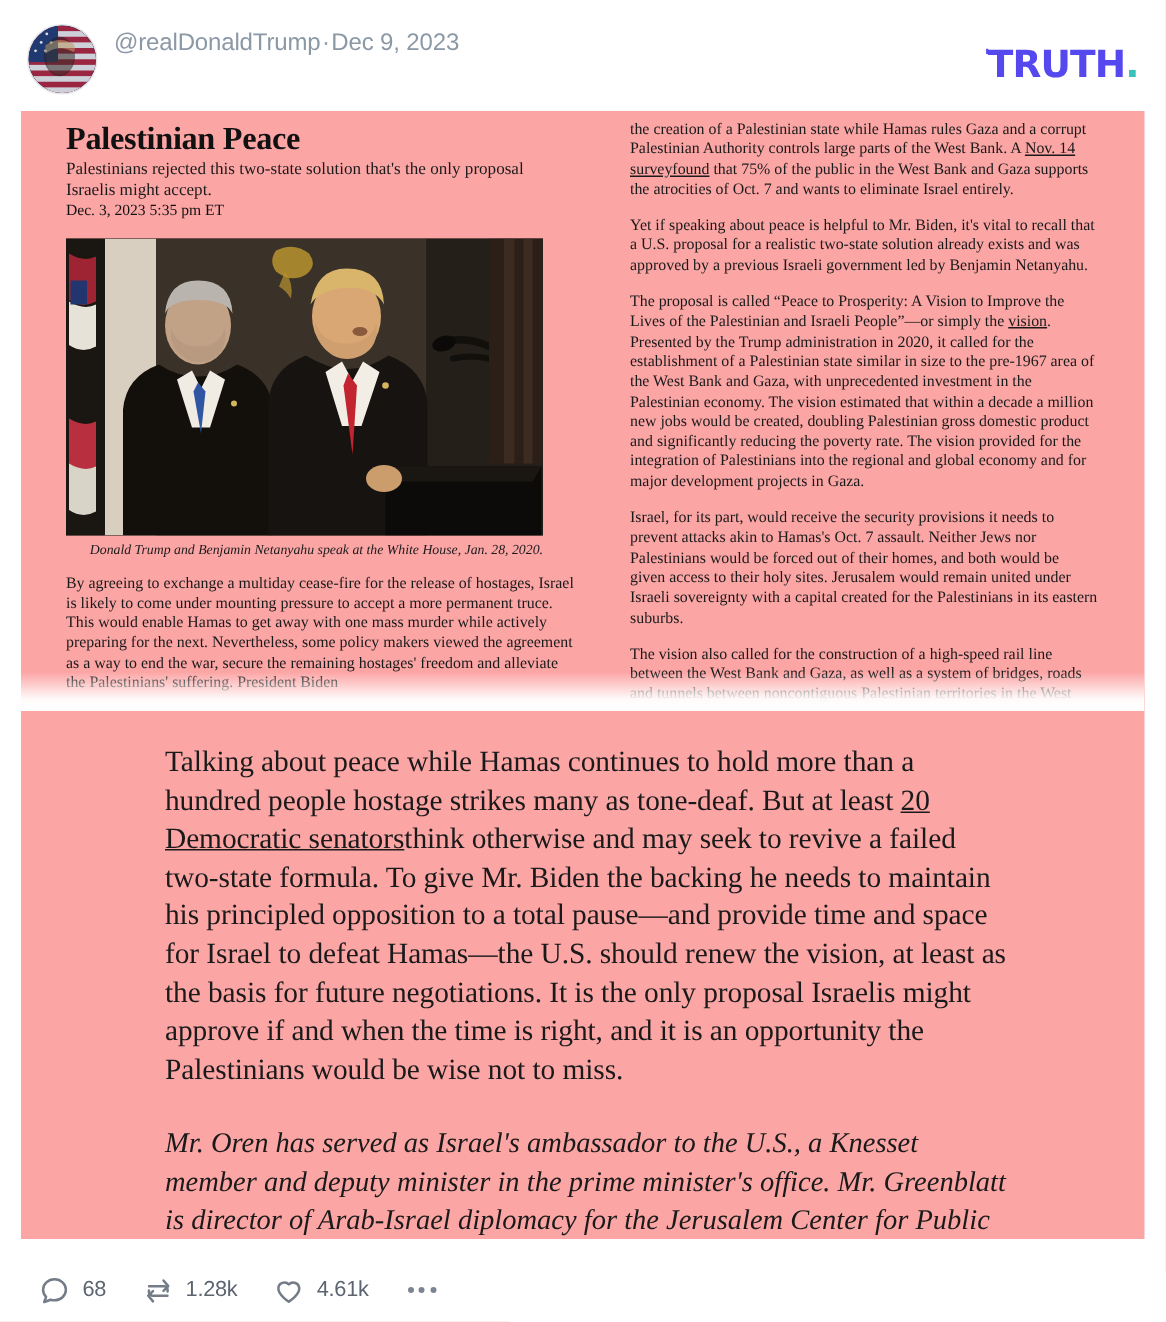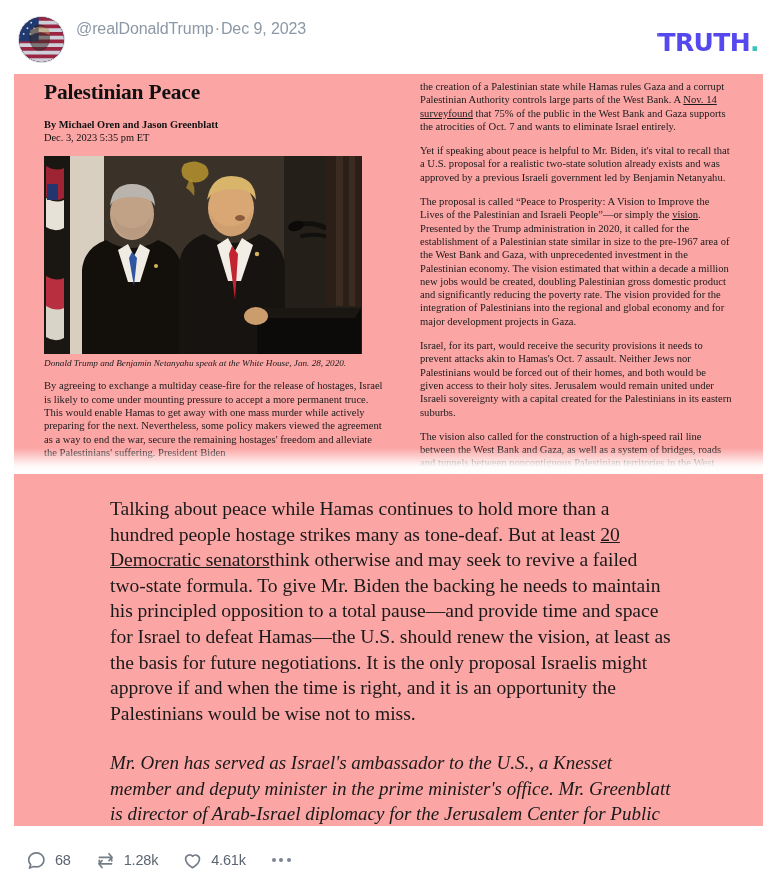--- a/index.html
+++ b/index.html
@@ -150,21 +150,21 @@
     overflow: hidden;
   }
   .photo svg { display:block; width: 100%; height: 100%; }
 
   .photo-caption {
     font-family: "Liberation Serif", serif;
     font-style: italic;
     font-size: 9.2px;
     line-height: 11.4px;
     color: #1a1a1a;
-    text-align: left;
+    text-align: right;
     width: 318px;
     margin-top: 4px;
   }
   .photo-credit {
     font-family: "Liberation Serif", serif;
     font-style: italic;
     font-size: 9.2px;
     line-height: 11.4px;
     color: #1a1a1a;
     text-align: center;
@@ -301,21 +301,21 @@
         <span class="dot">.</span>
     </div>
   </div>
 
   <div class="article-card">
 
     <div class="columns">
 
       <div class="col left">
         <h1 class="headline">Palestinian Peace</h1>
-        <div class="byline">By Michael Oren and Jason Greenblatt</div>
+        <div class="deck">Palestinians rejected this two-state solution that's the only proposal Israelis might accept.</div>
         <div class="timestamp">Dec. 3, 2023 5:35 pm ET</div>
 
         <div class="photo">
           <svg viewBox="0 0 318 198" preserveAspectRatio="xMidYMid slice">
             <rect width="318" height="198" fill="#1d1913"></rect>
             <rect x="0" y="0" width="318" height="198" fill="#2a241c"></rect>
 
             <rect x="60" y="0" width="180" height="198" fill="#3a3228"></rect>
             <rect x="240" y="0" width="78" height="198" fill="#241f19"></rect>
             <rect x="25" y="0" width="35" height="198" fill="#d8cfc0"></rect>

